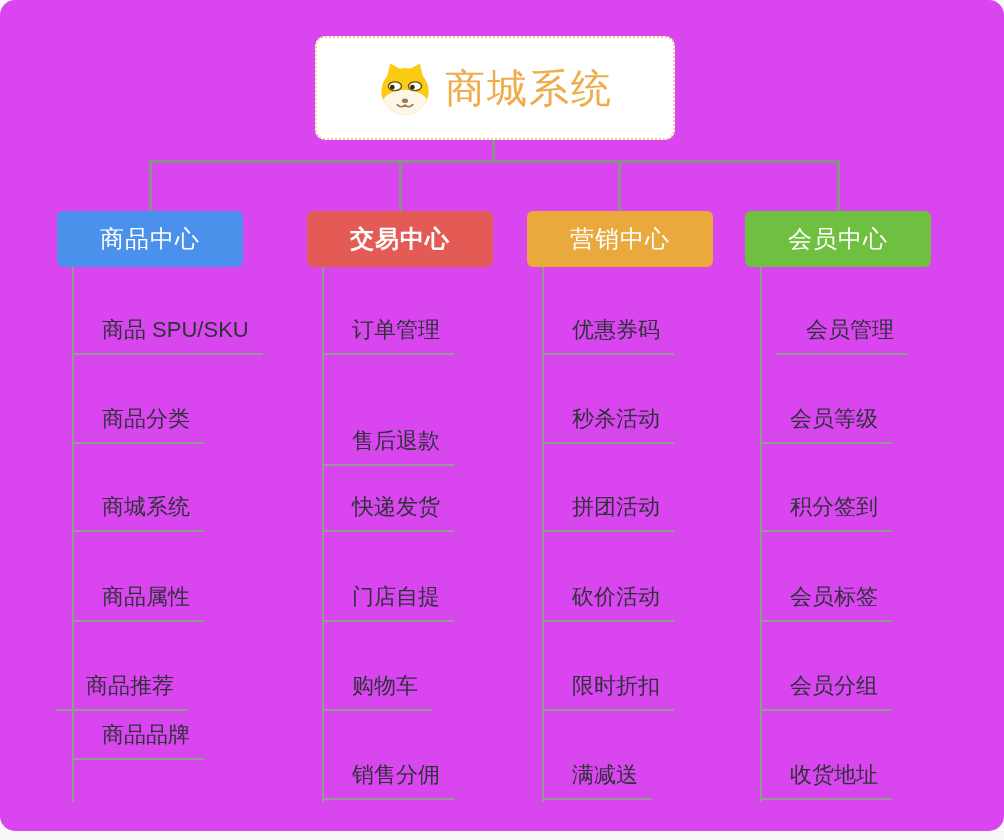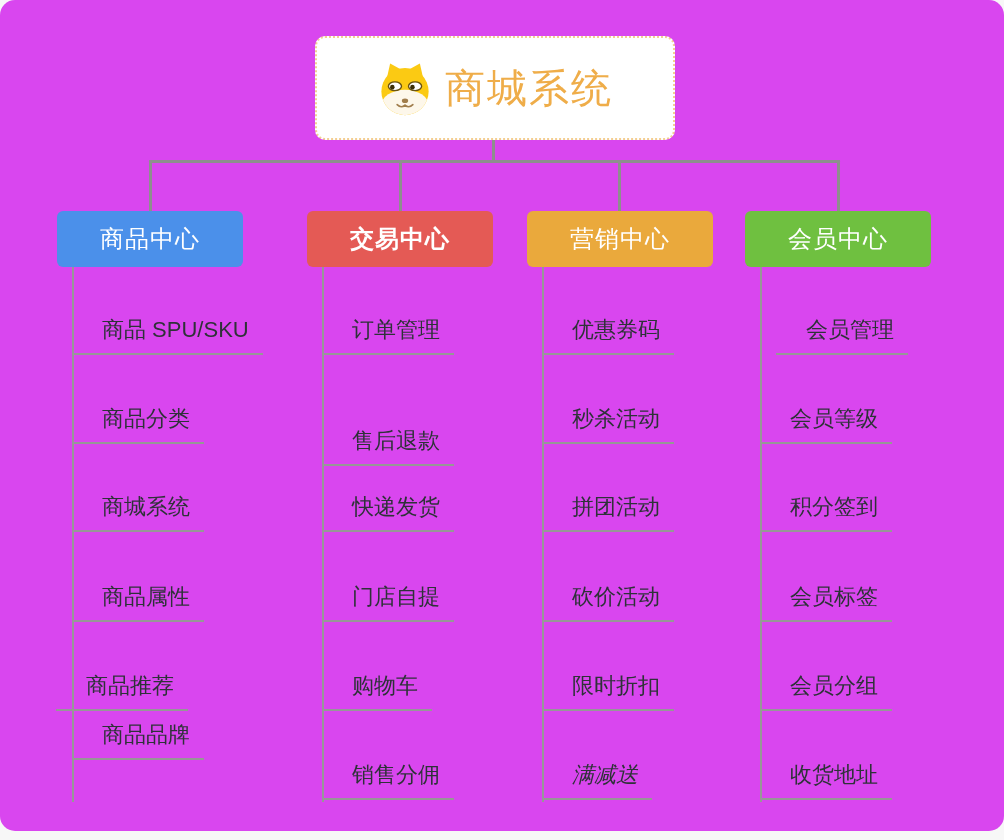--- a/index.html
+++ b/index.html
@@ -156,21 +156,21 @@
       <div class="leaf" style="left: 322px; top: 406px; margin-top: 22px;">售后退款</div>
       <div class="leaf" style="left: 322px; top: 494px;">快递发货</div>
       <div class="leaf" style="left: 322px; top: 584px;">门店自提</div>
       <div class="leaf" style="left: 322px; top: 673px;">购物车</div>
       <div class="leaf" style="left: 322px; top: 762px;">销售分佣</div>
       <div class="leaf" style="left: 542px; top: 317px;">优惠券码</div>
       <div class="leaf" style="left: 542px; top: 406px;">秒杀活动</div>
       <div class="leaf" style="left: 542px; top: 494px;">拼团活动</div>
       <div class="leaf" style="left: 542px; top: 584px;">砍价活动</div>
       <div class="leaf" style="left: 542px; top: 673px;">限时折扣</div>
-      <div class="leaf" style="left: 542px; top: 762px; font-style: italic;">满减送</div>
+      <div class="leaf" style="left: 542px; top: 762px;">满减送</div>
       <div class="leaf" style="left: 760px; top: 317px; margin-left: 16px;">会员管理</div>
       <div class="leaf" style="left: 760px; top: 406px;">会员等级</div>
       <div class="leaf" style="left: 760px; top: 494px;">积分签到</div>
       <div class="leaf" style="left: 760px; top: 584px;">会员标签</div>
       <div class="leaf" style="left: 760px; top: 673px;">会员分组</div>
       <div class="leaf" style="left: 760px; top: 762px;">收货地址</div>
     </div>
 </div>
 
 </body></html>

